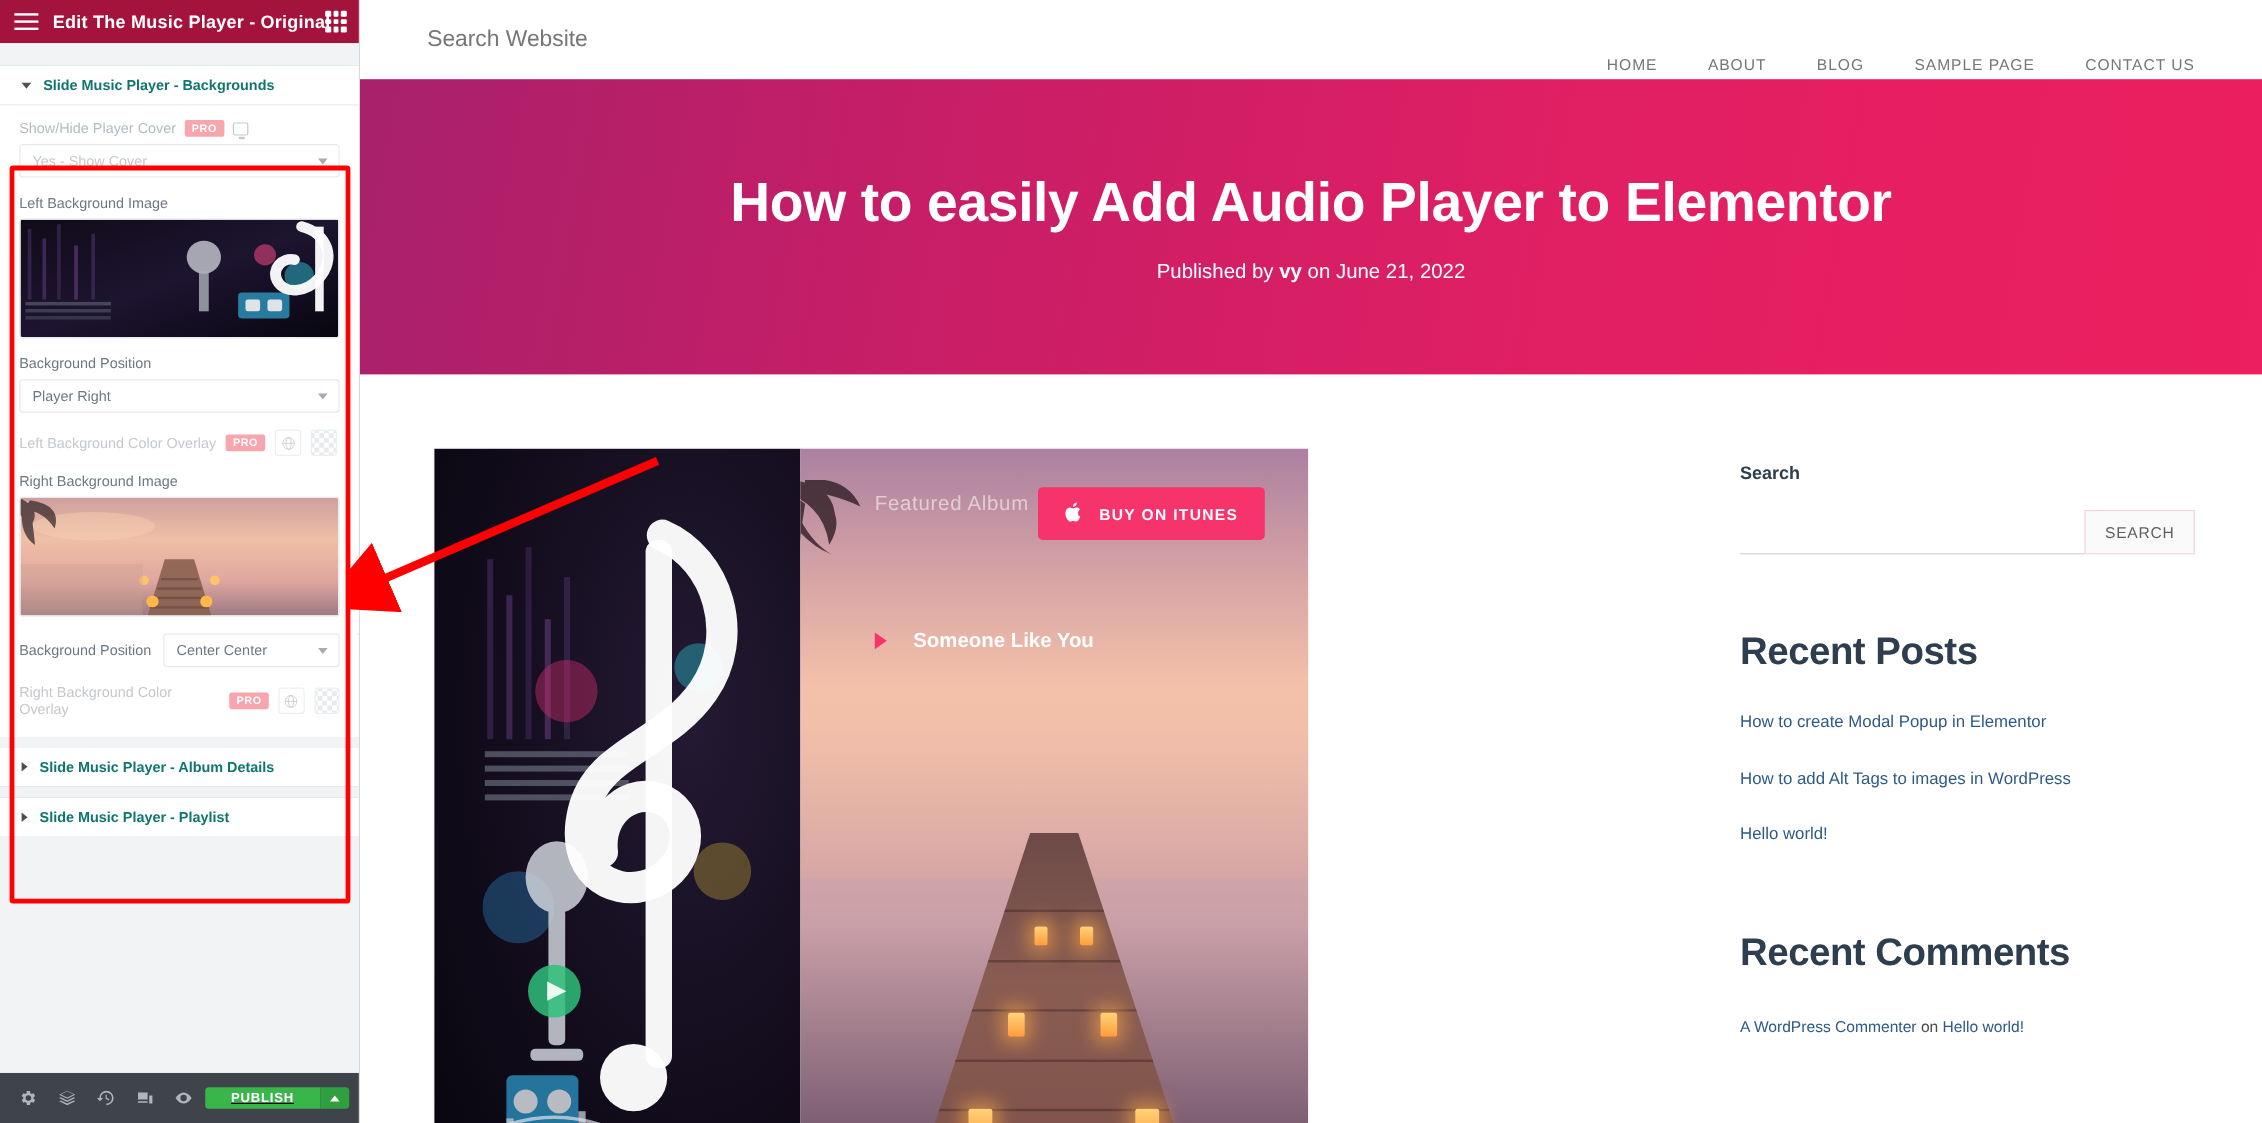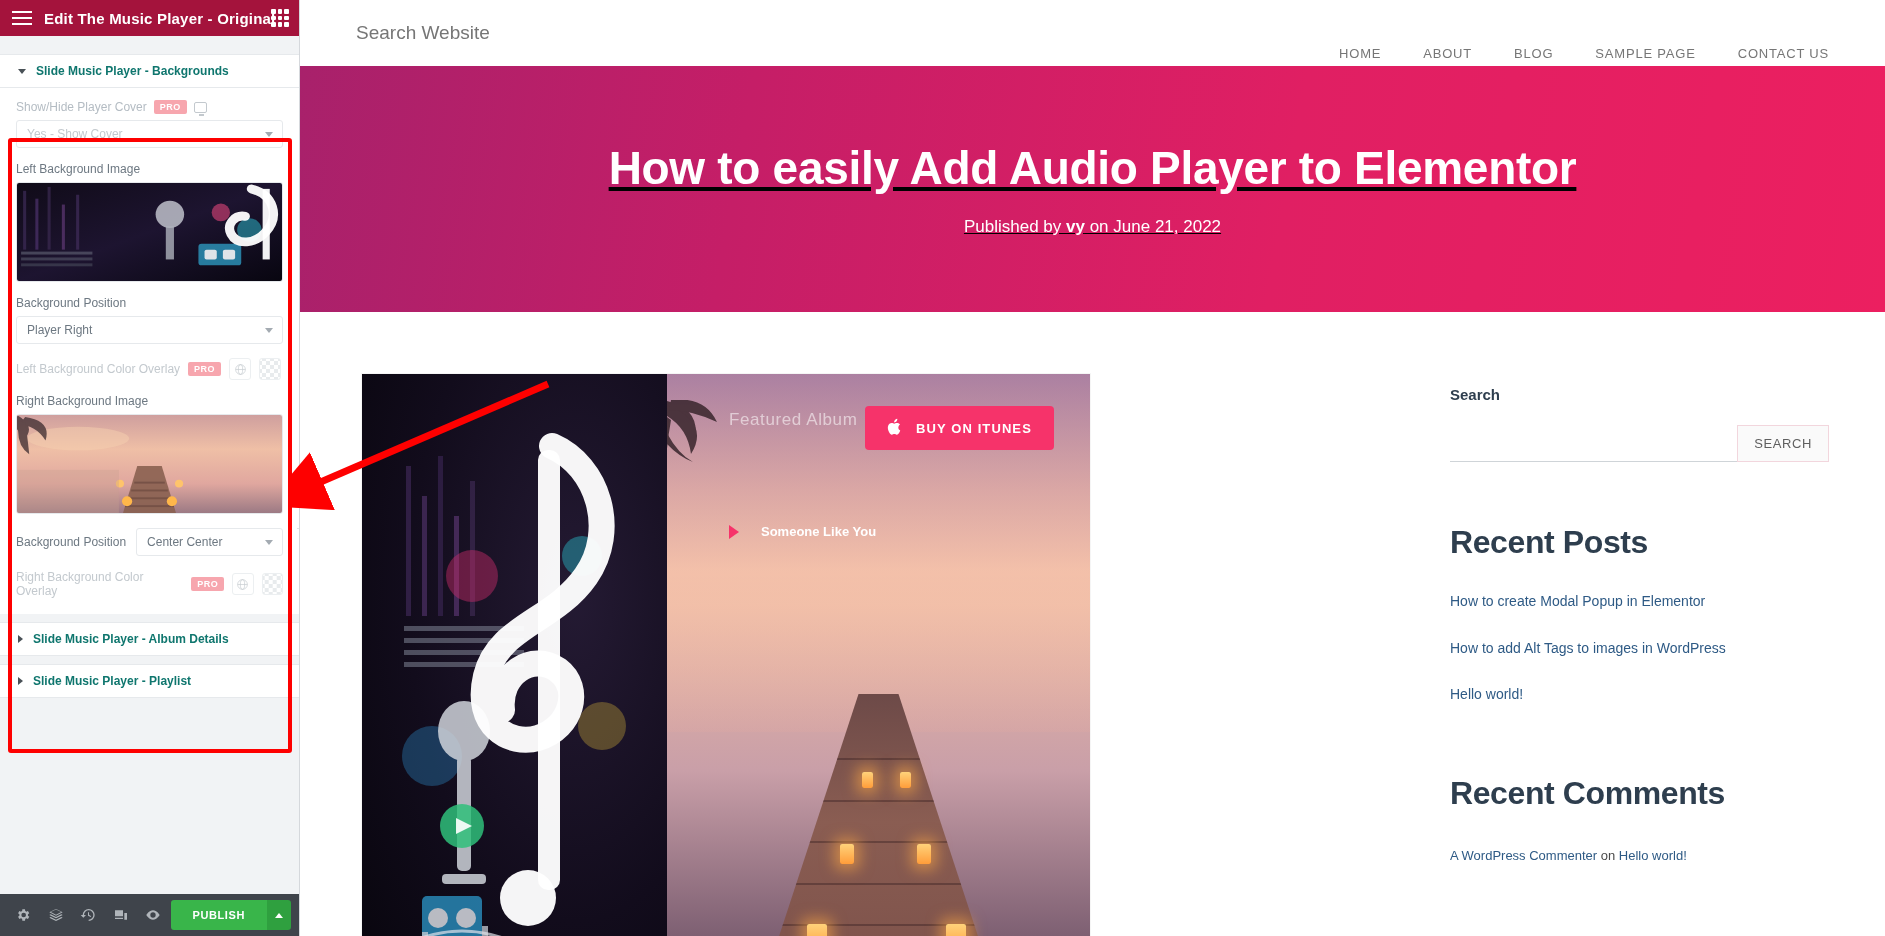--- a/index.html
+++ b/index.html
@@ -78,39 +78,39 @@
   .overlay-row { display:flex; align-items:center; gap:8px; }
   .overlay-row .lbl { font-size:12px; color:#c3c9ce; }
   .globe { width:22px; height:22px; border:1px solid #eceff1; border-radius:3px; display:flex;align-items:center;justify-content:center;}
   .globe svg { width:13px;height:13px; stroke:#c3c9ce; fill:none; stroke-width:1.2;}
   .swatch { width:22px;height:22px;border-radius:3px; border:1px solid #eceff1;
             background: repeating-conic-gradient(#e8ebed 0% 25%, #fff 0% 50%) 50%/8px 8px; }
 
   .panel-footer { height:42px; background:#3f444b; display:flex; align-items:center; padding:0 8px; gap:2px; }
   .fbtn { width:34px; height:42px; display:flex; align-items:center; justify-content:center; cursor:pointer;}
   .fbtn svg { width:16px; height:16px; fill:#b0b5ba; }
-  .publish { margin-left:auto; display:flex; height:30px; }
+  .publish { margin-left:auto; display:flex; height:18px;text-decoration:underline; }
   .publish .main { background:#39b54a; color:#fff; font-size:11px; font-weight:bold; letter-spacing:.6px;
                    padding:0 22px; display:flex; align-items:center; border-radius:3px 0 0 3px; cursor:pointer;}
   .publish .caret { background:#2fa03f; width:24px; border-radius:0 3px 3px 0; display:flex; align-items:center; justify-content:center; cursor:pointer;}
   .publish .caret i { width:0;height:0;border-left:4px solid transparent;border-right:4px solid transparent;border-bottom:5px solid #fff;}
 
   .panel-handle { position:absolute; right:-10px; top:465px; width:12px; height:28px; background:#fff;
       border:1px solid #e0e3e6; border-left:0; border-radius:0 3px 3px 0; display:flex;align-items:center;justify-content:center; z-index:25; cursor:pointer;}
 
   
   .preview { flex:1; height:936px; background:#fff; overflow:hidden; position:relative;}
   .site-header { height:66px; background:#fff; display:flex; align-items:center; padding:0 56px; }
   .site-title { font-size:19px; color:#767676; }
   .site-nav { margin-left:auto; display:flex; gap:42px; }
   .site-nav a { font-size:13px; color:#767676; letter-spacing:.8px; text-decoration:none; cursor:pointer;margin-top:40px;}
 
   .hero { height:246px;
     background: linear-gradient(100deg, #a8216b 0%, #c51e67 28%, #e01f63 62%, #ec1f60 100%);
-    display:flex; flex-direction:column; align-items:center; justify-content:center; gap:22px;text-decoration:underline;}
+    display:flex; flex-direction:column; align-items:center; justify-content:center; gap:22px;}
   .hero h1 { color:#fff; font-size:46px; font-weight:bold; letter-spacing:-.3px; text-align:center; }
   .hero .meta { color:#fff; font-size:17px; }
   .hero .meta b { font-weight:bold; }
 
   .content-wrap { display:flex; padding:0 56px; gap:0; }
   .post-col { flex: 0 0 1060px; padding-top: 62px; }
   .side-col { flex:1; padding-top: 74px; padding-left: 34px; }
 
   
   .player { width:728px; height:640px; margin-left:6px; display:flex; position:relative;
@@ -139,21 +139,21 @@
   .featured-label { position:absolute; left:62px; top:36px; font-size:17px; color:rgba(255,255,255,.55); letter-spacing:.6px;}
   .album-title { position:absolute; left:62px; top:58px; font-size:33px; font-weight:bold; color:#fff; letter-spacing:-.3px; white-space:nowrap;}
   .itunes-btn { position:absolute; left:198px; top:32px; background:#f6336a; color:#fff;
      height:44px; border-radius:4px; display:flex; align-items:center; gap:13px; padding:0 22px;
      font-size:13px; font-weight:bold; letter-spacing:1.1px; cursor:pointer; }
   .itunes-btn svg { width:16px; height:18px; fill:#fff; }
 
   .tracklist { position:absolute; left:62px; top:150px; }
   .track { display:flex; align-items:center; gap:22px; }
   .track .ptri { width:0;height:0;border-left:10px solid #f6336a; border-top:7px solid transparent;border-bottom:7px solid transparent;}
-  .track .tname { font-size:13px; font-weight:bold; color:#fff; }
+  .track .tname { font-size:17px; font-weight:bold; color:#fff; }
 
   
   .w-title { font-size:15px; font-weight:bold; color:#2e3e4e; margin-bottom:22px; }
   .search-row { display:flex; align-items:flex-end; gap:0; }
   .search-input { flex:1; height:30px; border:0; border-bottom:1px solid #cfd4d8; outline:none; background:transparent; font-size:14px;}
   .search-btn { border:1px solid #f2d6dd; background:#fafafa; color:#5f5f5f; font-size:13px; letter-spacing:.6px;
                 padding:10px 16px; cursor:pointer; }
   .w-head { font-size:32px; color:#2e3e4e; font-weight:bold; margin-top:62px; letter-spacing:-.4px;}
   .w-head.two { line-height:1.55; }
   .plist { margin-top:28px; display:flex; flex-direction:column; gap:22px; }

